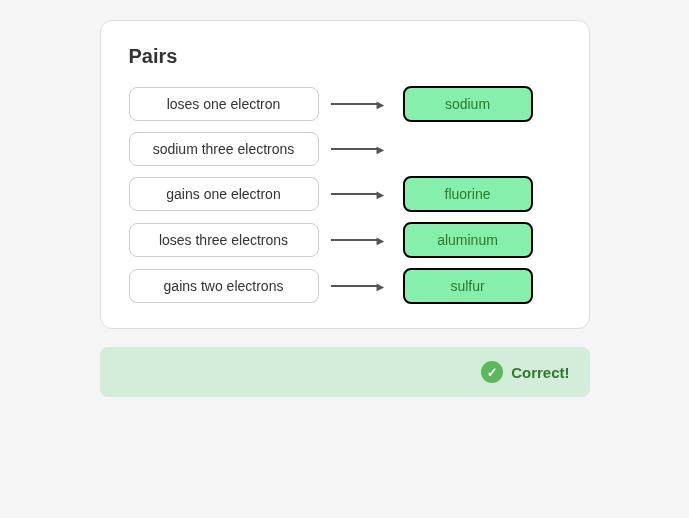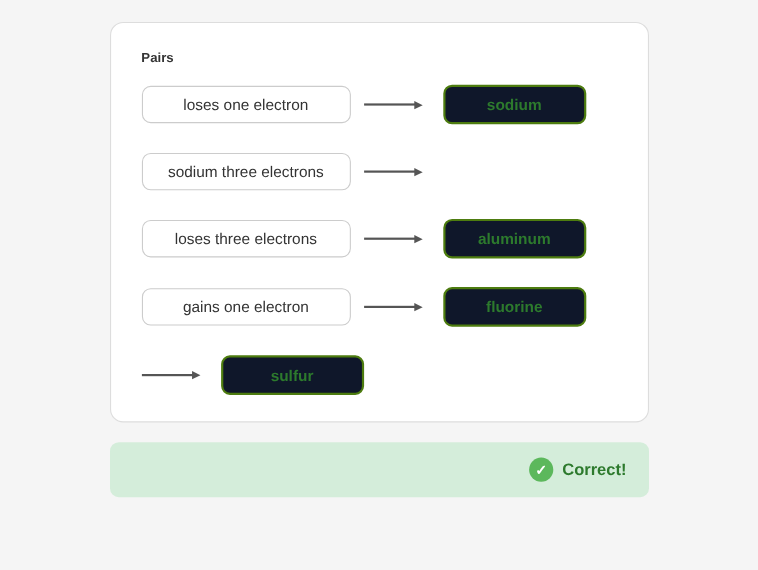--- a/index.html
+++ b/index.html
@@ -17,30 +17,30 @@
 
     .card {
       background: #fff;
       border: 1.5px solid #ddd;
       border-radius: 12px;
       padding: 24px 28px;
       width: 490px;
     }
 
     .card-title {
-      font-size: 12px;
+      font-size: 20px;
       font-weight: 600;
       color: #333;
       margin-bottom: 18px;
     }
 
     .pairs-list {
       display: flex;
       flex-direction: column;
-      gap: 26px;
+      gap: 10px;
     }
 
     .pair-row {
       display: flex;
       align-items: center;
       gap: 12px;
     }
 
     .left-label {
       border: 1.5px solid #ccc;
@@ -78,29 +78,29 @@
     }
 
     .arrow-line::after {
       content: '▶';
       font-size: 10px;
       color: #555;
       margin-left: -2px;
     }
 
     .right-label {
-      border: 2px solid #4d7c0f;
+      border: 2px solid #000000;
       border-radius: 8px;
       padding: 8px 16px;
       font-size: 14px;
       color: #2d7a2d;
       width: 130px;
       text-align: center;
-      background: #0f172a;
-      font-weight: 700;
+      background: #86efac;
+      font-weight: 400;
     }
 
     .correct-bar {
       margin-top: 18px;
       width: 490px;
       background: #d4edda;
       border-radius: 8px;
       padding: 14px 20px;
       display: flex;
       align-items: center;
@@ -145,34 +145,35 @@
         </div>
         <div class="right-label">sodium</div>
       </div>
       <div class="pair-row">
         <div class="left-label">sodium three electrons</div>
         <div class="arrow">
           <div class="arrow-line"></div>
         </div>
       </div>
       <div class="pair-row">
+        <div class="left-label">gains one electron</div>
+        <div class="arrow">
+          <div class="arrow-line"></div>
+        </div>
+        <div class="right-label">fluorine</div>
+      </div>
+      <div class="pair-row">
         <div class="left-label">loses three electrons</div>
         <div class="arrow">
           <div class="arrow-line"></div>
         </div>
         <div class="right-label">aluminum</div>
       </div>
       <div class="pair-row">
-        <div class="left-label">gains one electron</div>
-        <div class="arrow">
-          <div class="arrow-line"></div>
-        </div>
-        <div class="right-label">fluorine</div>
-      </div>
-      <div class="pair-row">
+        <div class="left-label">gains two electrons</div>
         <div class="arrow">
           <div class="arrow-line"></div>
         </div>
         <div class="right-label">sulfur</div>
       </div>
     </div>
 </div>
 
 <div class="correct-bar">
   <div class="correct-icon"></div>

